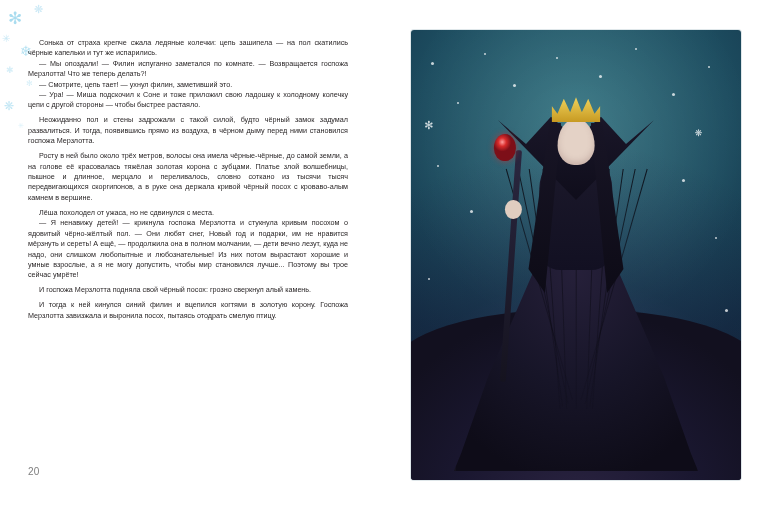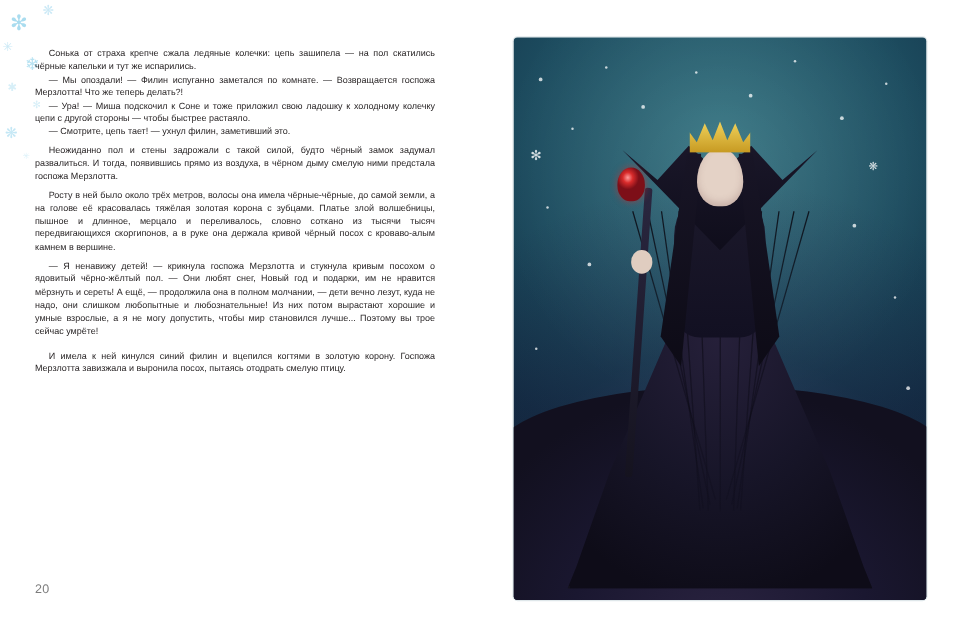--- a/index.html
+++ b/index.html
@@ -260,31 +260,33 @@
     <span class="flake" style="left:6px;  top:66px;  font-size:9px;  color:#d7eff8;">✱</span>
     <span class="flake" style="left:26px; top:80px;  font-size:8px;  color:#d7eff8;">✻</span>
     <span class="flake" style="left:4px;  top:100px; font-size:12px; color:#c3e7f5;">❋</span>
     <span class="flake" style="left:18px; top:122px; font-size:7px;  color:#ddf2fa;">✳</span>
   </div>
 
   <div class="page-left">
     <div class="text-col">
       <p>Сонька от страха крепче сжала ледяные колечки: цепь зашипела — на пол скатились чёрные капельки и тут же испарились.</p>
       <p>— Мы опоздали! — Филин испуганно заметался по комнате. — Возвращается госпожа Мерзлотта! Что же теперь делать?!</p>
+      <p>— Смотрите, цепь тает! — ухнул филин, заметивший это.</p>
       <p>— Ура! — Миша подскочил к Соне и тоже приложил свою ладошку к холодному колечку цепи с другой стороны — чтобы быстрее растаяло.</p>
-      <p>— Смотрите, цепь тает! — ухнул филин, заметивший это.</p>
-      <div class="para-gap"></div>
-      <p>Неожиданно пол и стены задрожали с такой силой, будто чёрный замок задумал развалиться. И тогда, появившись прямо из воздуха, в чёрном дыму смелую ними предстала госпожа Мерзлотта.</p>
+      <div class="para-gap"></div>
+      <p>Неожиданно пол и стены задрожали с такой силой, будто чёрный замок задумал развалиться. И тогда, появившись прямо из воздуха, в чёрном дыму перед ними становился госпожа Мерзлотта.</p>
       <div class="para-gap"></div>
       <p>Росту в ней было около трёх метров, волосы она имела чёрные-чёрные, до самой земли, а на голове её красовалась тяжёлая золотая корона с зубцами. Платье злой волшебницы, пышное и длинное, мерцало и переливалось, словно соткано из тысячи тысяч передвигающихся скоргипонов, а в руке она держала кривой чёрный посох с кроваво-алым камнем в вершине.</p>
       <div class="para-gap"></div>
+      <p>Лёша похолодел от ужаса, но не сдвинулся с места.</p>
       <p>— Я ненавижу детей! — крикнула госпожа Мерзлотта и стукнула кривым посохом о ядовитый чёрно-жёлтый пол. — Они любят снег, Новый год и подарки, им не нравится мёрзнуть и сереть! А ещё, — продолжила она в полном молчании, — дети вечно лезут, куда не надо, они слишком любопытные и любознательные! Из них потом вырастают хорошие и умные взрослые, а я не могу допустить, чтобы мир становился лучше... Поэтому вы трое сейчас умрёте!</p>
       <div class="para-gap"></div>
-      <div class="para-gap"></div>
-      <p>И имела к ней кинулся синий филин и вцепился когтями в золотую корону. Госпожа Мерзлотта завизжала и выронила посох, пытаясь отодрать смелую птицу.</p>
+      <p>И госпожа Мерзлотта подняла свой чёрный посох: грозно сверкнул алый камень.</p>
+      <div class="para-gap"></div>
+      <p>И тогда к ней кинулся синий филин и вцепился когтями в золотую корону. Госпожа Мерзлотта завизжала и выронила посох, пытаясь отодрать смелую птицу.</p>
     </div>
     <div class="folio">20</div>
   </div>
 
   <div class="page-right">
     <div class="illo">
 
       <div class="illo-vignette"></div>
 
       <div class="illo-snow">

